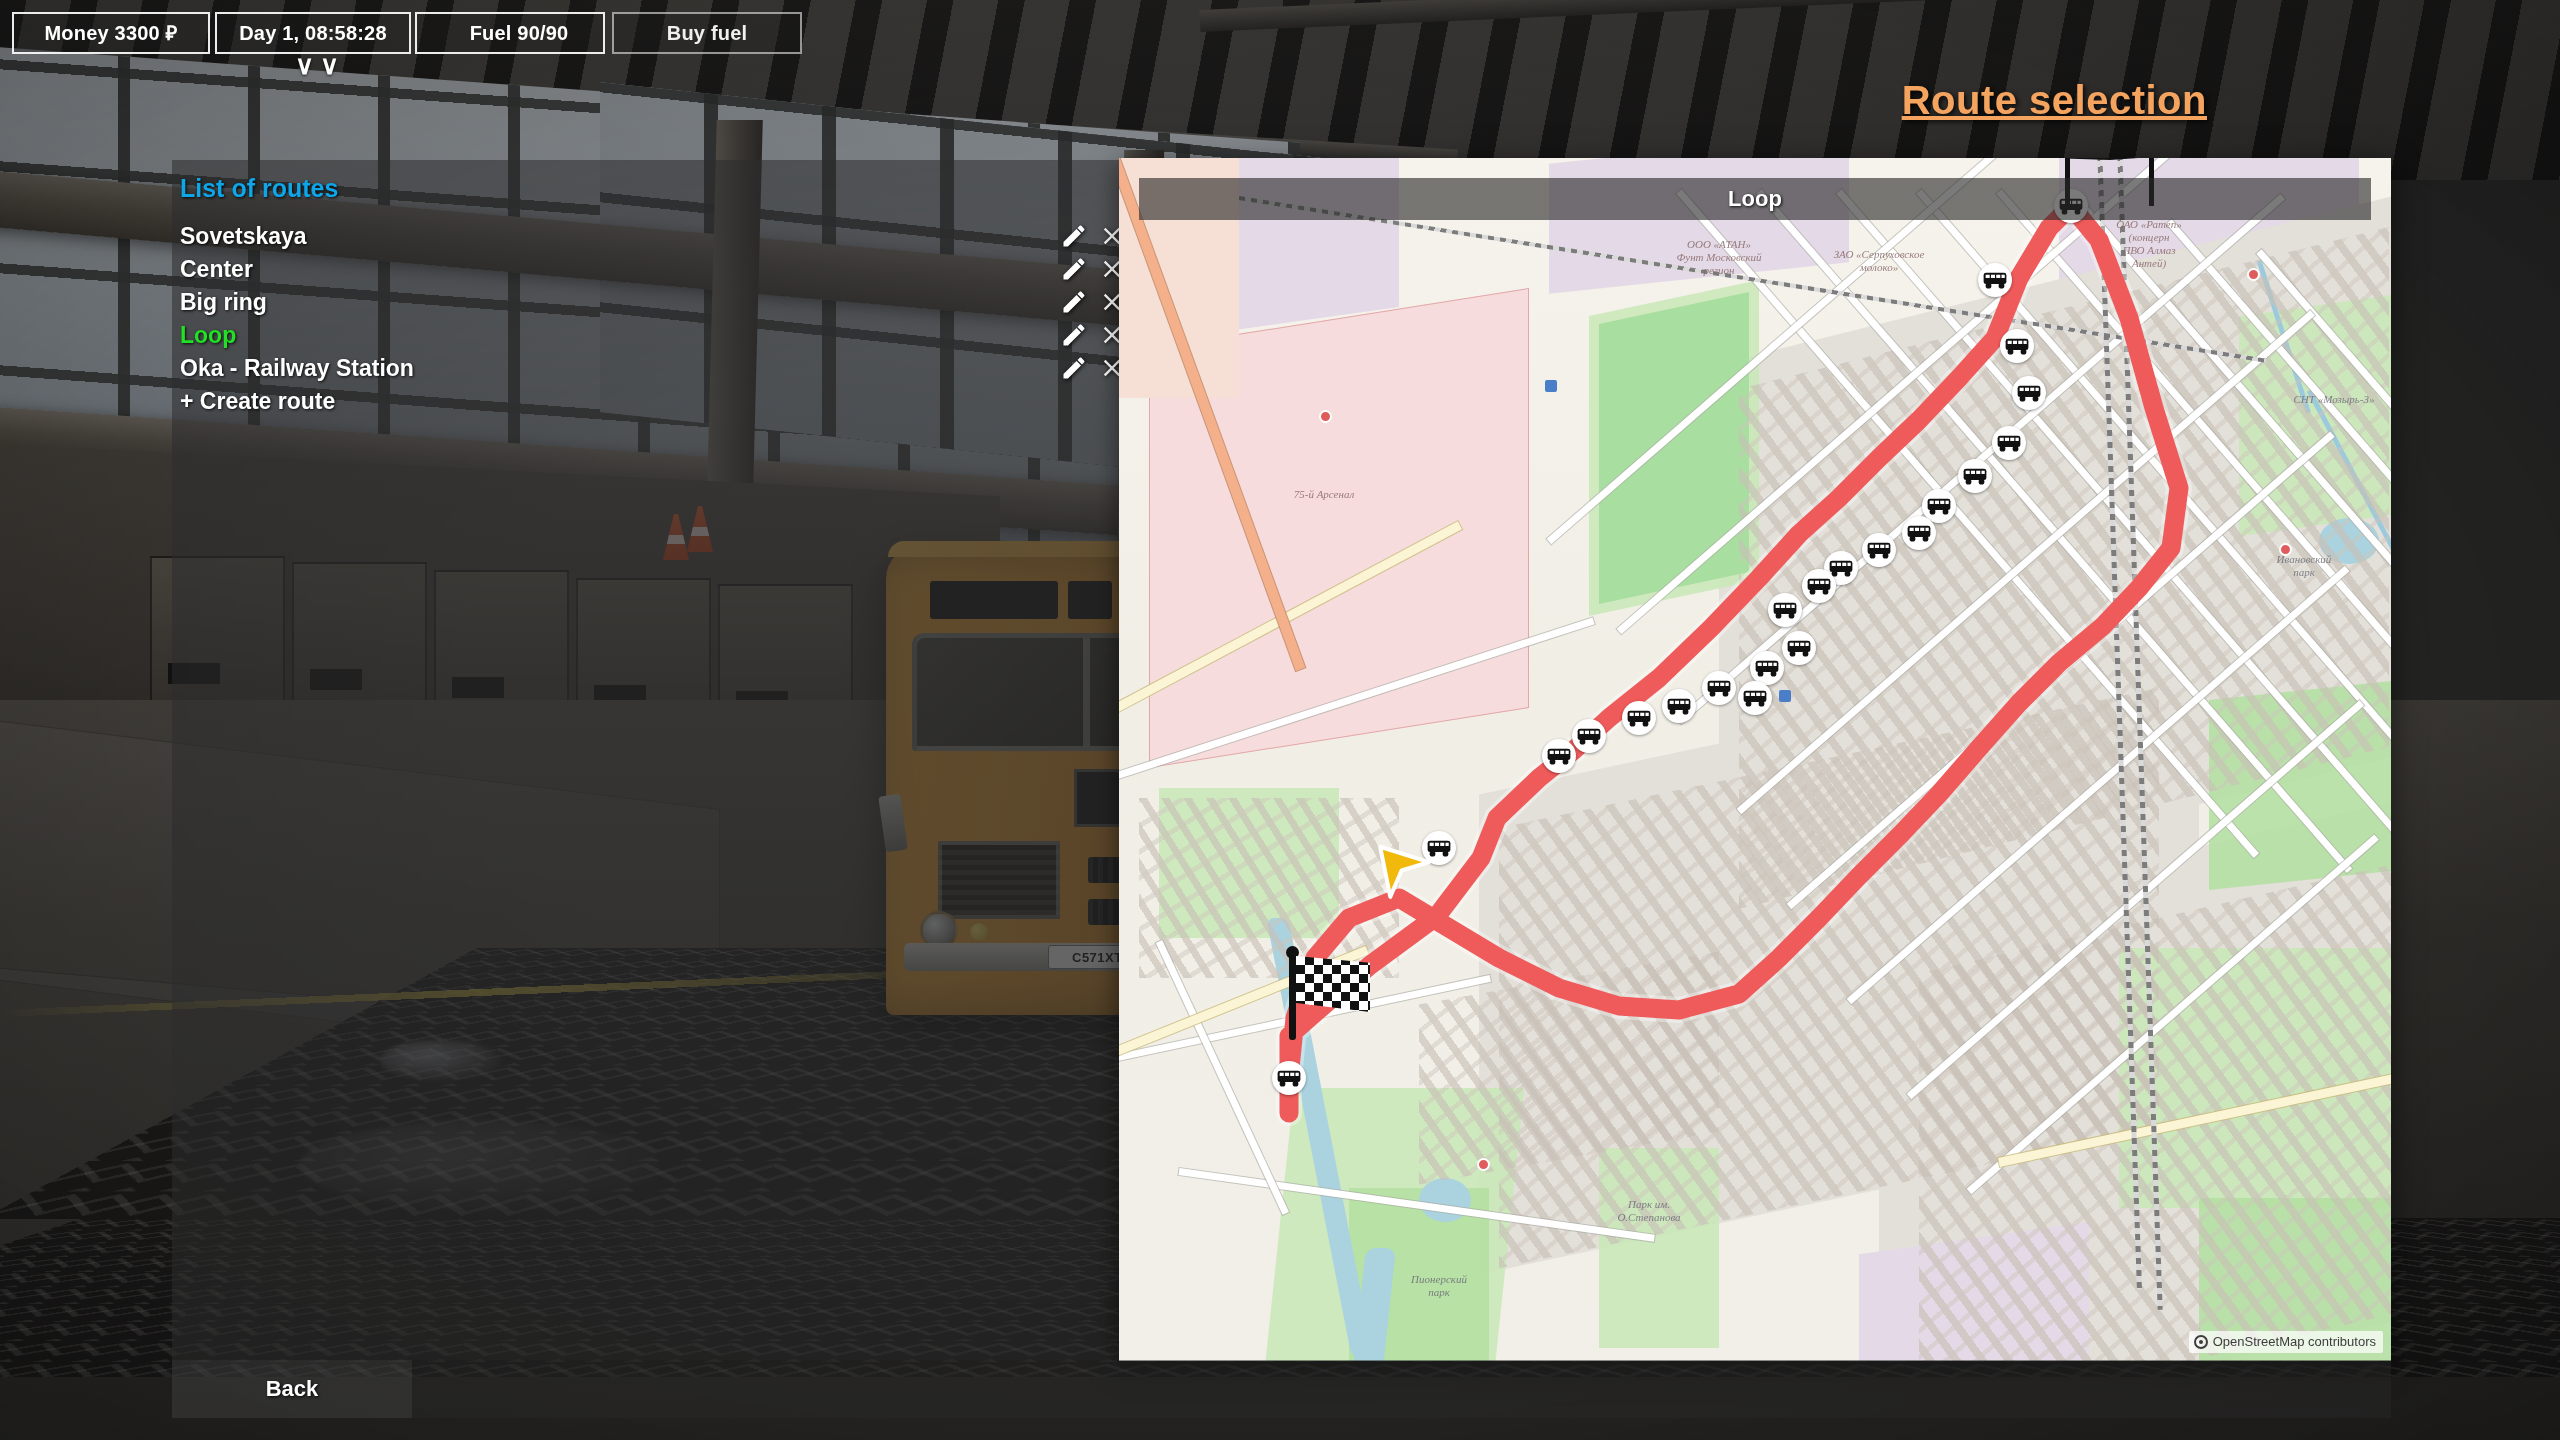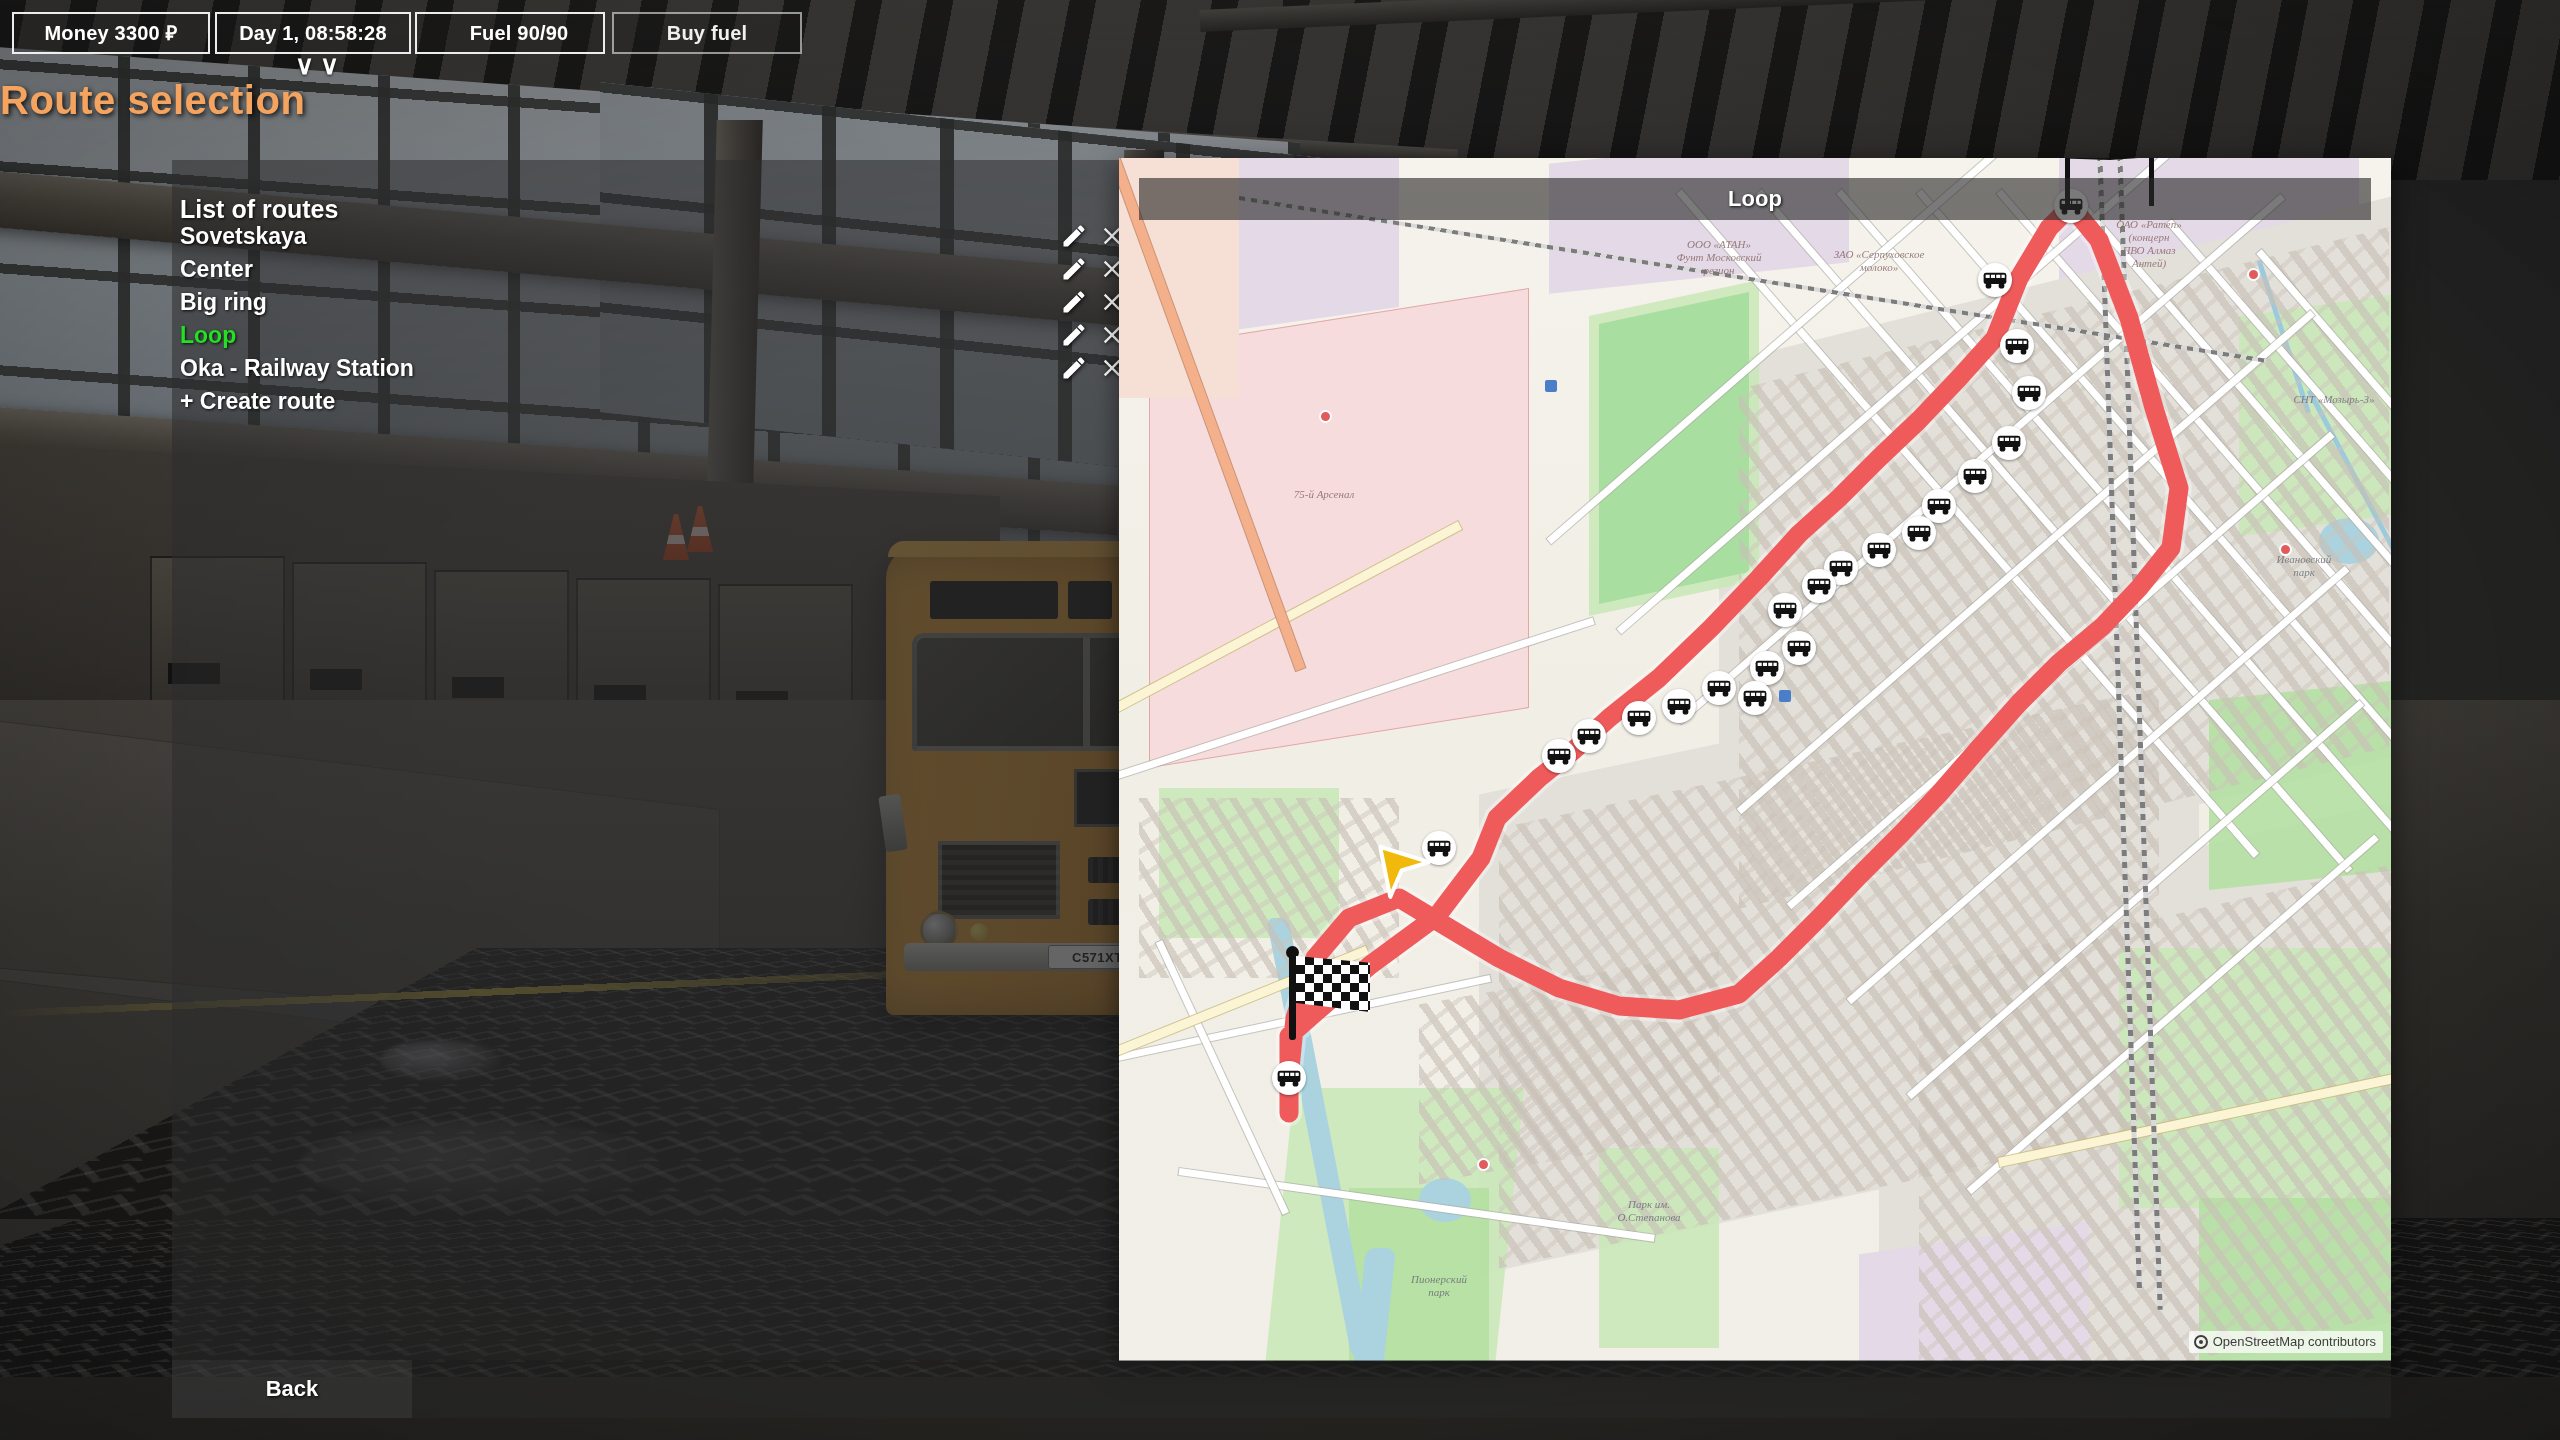--- a/index.html
+++ b/index.html
@@ -232,37 +232,37 @@
 
   .chevrons {
     position: absolute; left: 295px; top: 52px; width: 60px; height: 26px;
     color: #fff; font: 700 26px/26px "Liberation Sans", sans-serif;
     letter-spacing: 6px; text-shadow: 0 1px 3px rgba(0,0,0,.8);
   }
 
   
   .page-title {
     position: absolute; left: 0; top: 72px; width: 2207px;
-    text-align: left;
+    text-align: right;
     color: #f4a45f;
     font: 700 40px/56px "Liberation Sans", sans-serif;
     text-shadow: 2px 2px 5px rgba(0,0,0,.85);
     letter-spacing: .5px;
+    text-decoration: underline;
   }
 
   
   .routes-panel {
     position: absolute; left: 172px; top: 160px; width: 960px; height: 1200px;
     background: rgba(46,46,46,.55);
   }
   .routes-title {
     position: absolute; left: 8px; top: 12px;
-    color: #ffffff; font: 700 25px/32px "Liberation Sans", sans-serif;
+    color: #0ea5e9; font: 700 25px/32px "Liberation Sans", sans-serif;
     text-shadow: 1px 1px 3px rgba(0,0,0,.9);
-    margin-top: 21px;
   }
   .route-list { position: absolute; left: 8px; top: 60px; width: 944px; }
   .route-row {
     position: relative; height: 33px; display: flex; align-items: center;
   }
   .route-label {
     color: #fff; font: 700 23px/33px "Liberation Sans", sans-serif;
     text-shadow: 1px 1px 3px rgba(0,0,0,.9);
     white-space: nowrap;
     cursor: pointer;

